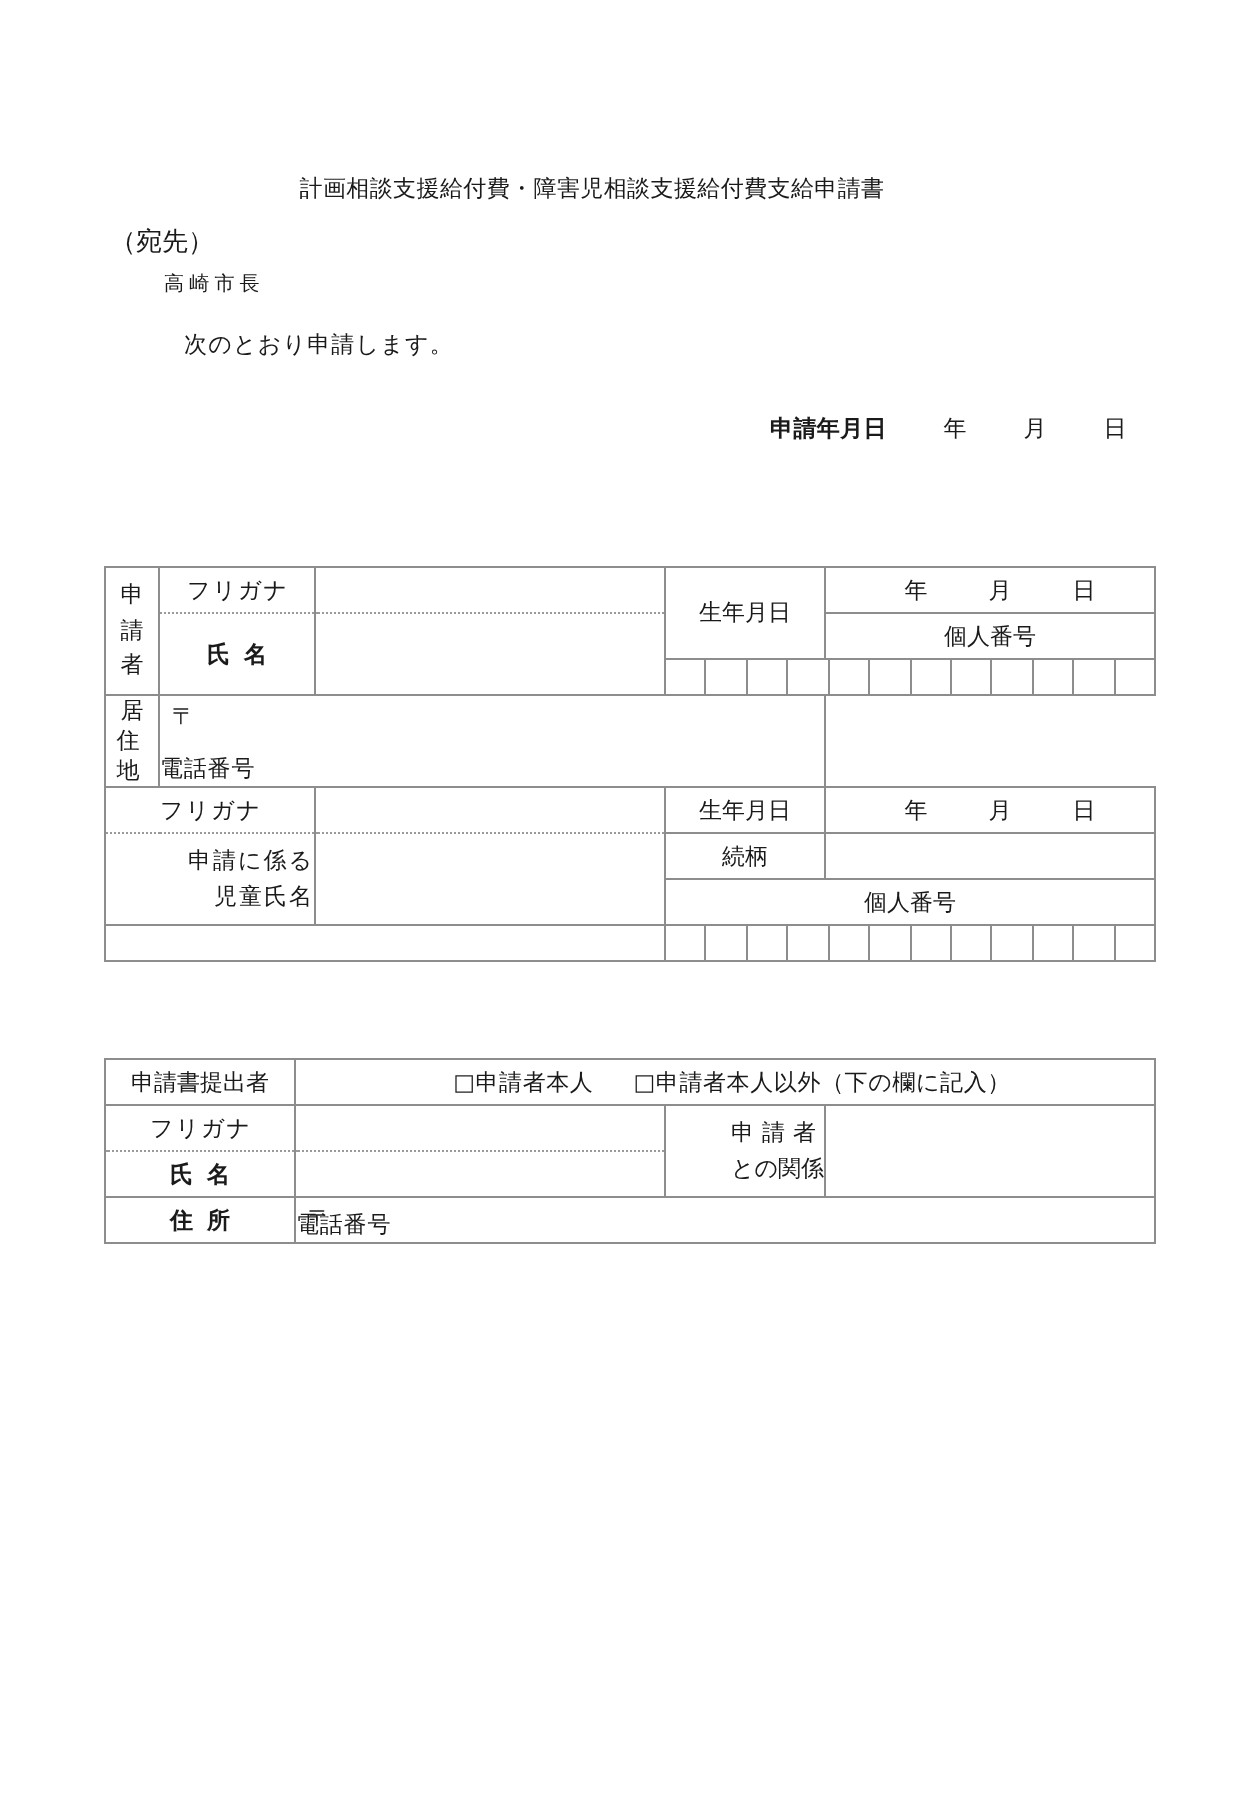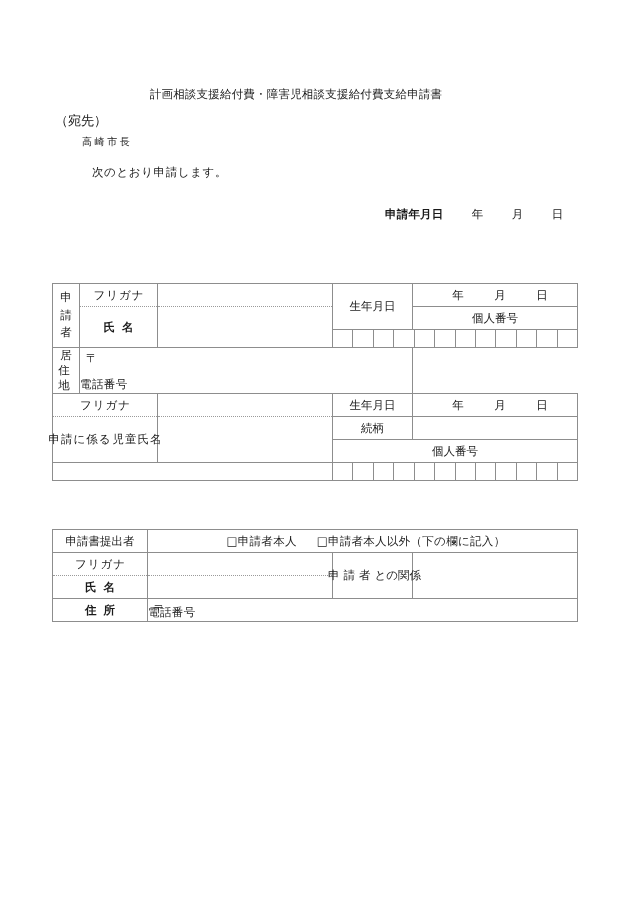--- a/index.html
+++ b/index.html
@@ -105,22 +105,22 @@
     display: flex;
     flex-direction: column;
     align-items: center;
     justify-content: center;
     line-height: 1.55;
     font-size: 11.5px;
   }
   
   .twoline {
     display: flex;
-    flex-direction: row;
-    align-items: flex-start;
+    flex-direction: column;
+    align-items: flex-end;
     justify-content: center;
     line-height: 1.5;
   }
   .twoline span { white-space: nowrap; }
 
   
   .ymd {
     display: flex;
     justify-content: flex-end;
     align-items: center;

